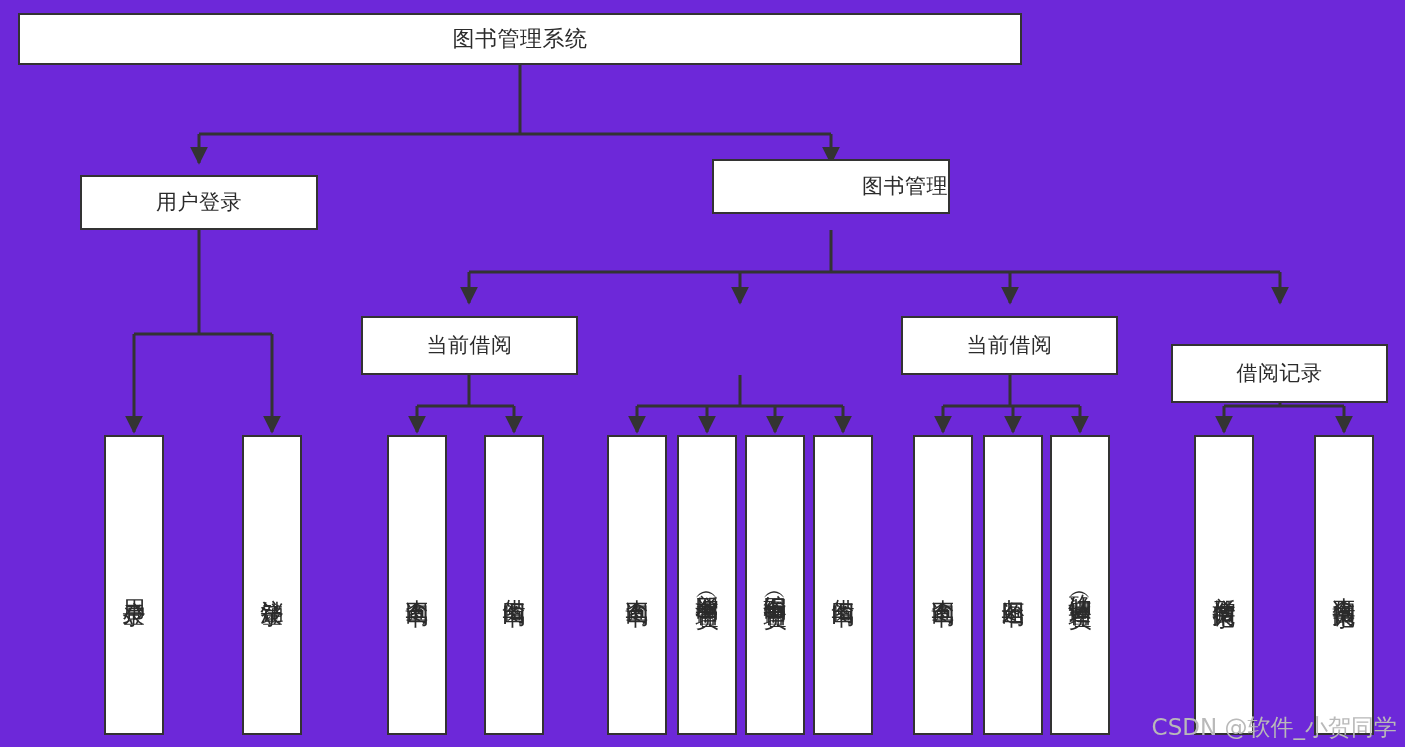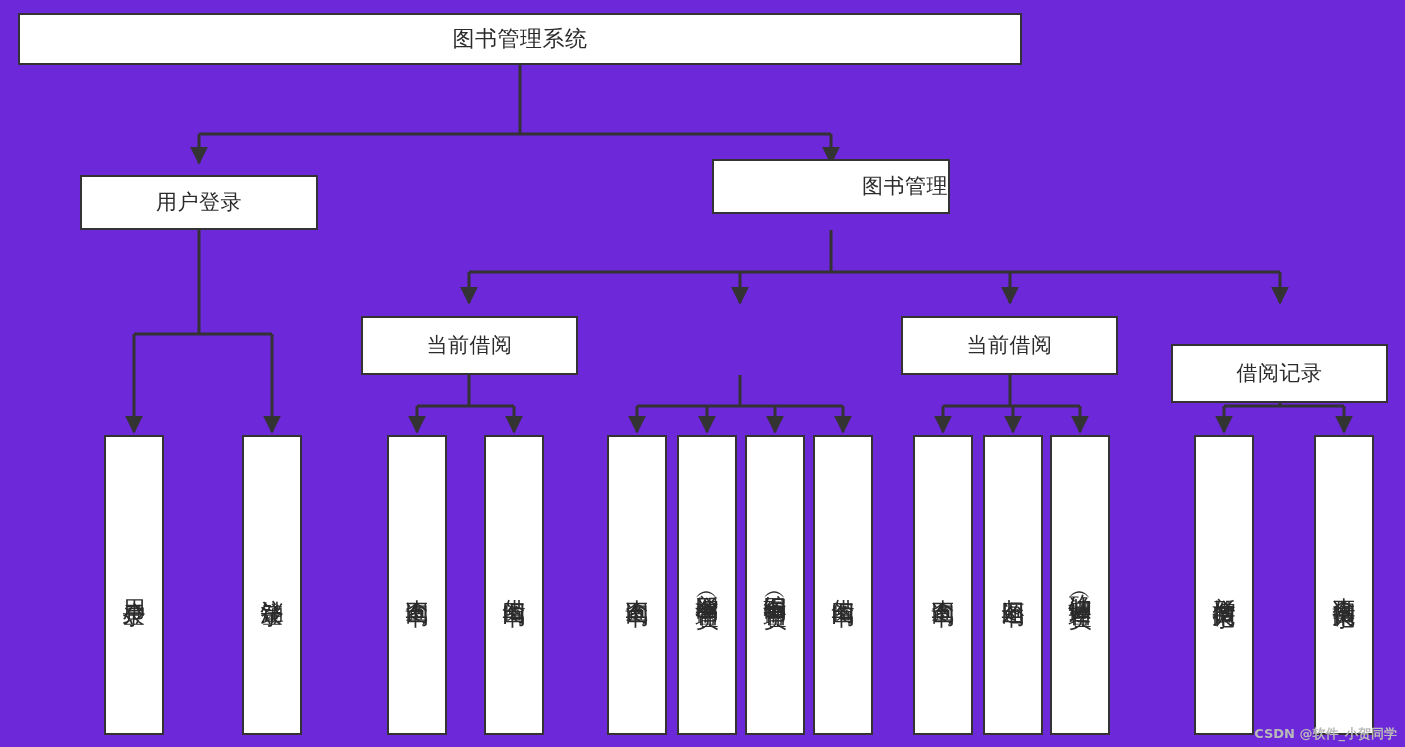--- a/index.html
+++ b/index.html
@@ -61,26 +61,25 @@
     font-size: 23px;
     line-height: 1.18;
     letter-spacing: 2px;
     max-height: 100%;
     white-space: nowrap;
   }
   #watermark {
     position: absolute;
     right: 8px;
     bottom: 4px;
-    font-size: 13px;
+    font-size: 23px;
     color: #b9b9b9;
     white-space: nowrap;
     z-index: 5;
     font-family: "DejaVu Sans", "Liberation Sans", sans-serif;
-    font-weight: bold;
   }
 </style>
 </head>
 <body>
 
 <div id="canvas">
 
   <svg id="connectors" viewBox="0 0 1405 747" xmlns="http://www.w3.org/2000/svg">
     <defs>
       <marker id="arrow" viewBox="0 0 10 10" refX="9" refY="5" markerWidth="6" markerHeight="6" orient="auto-start-reverse">

